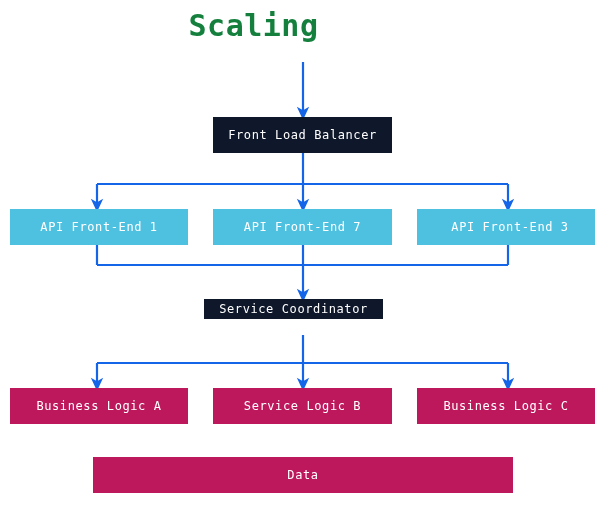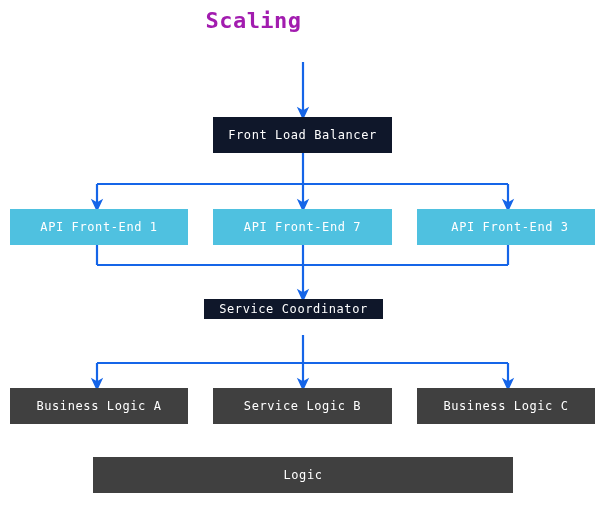--- a/index.html
+++ b/index.html
@@ -40,32 +40,32 @@
     color: #ffffff;
     font-family: "DejaVu Sans Mono", "Liberation Mono", monospace;
     font-size: 12px;
     letter-spacing: 0.6px;
     white-space: nowrap;
     user-select: none;
   }
 
   .node.gray   { background: #0f172a; }
   .node.blue   { background: #4fc1e0; }
-  .node.orange { background: #404040; }
+  .node.orange { background: #be185d; }
 
   #diagram-title {
     position: absolute;
     left: 0;
     top: 8px;
     width: 507px;
     text-align: center;
     font-family: "DejaVu Sans Mono", "Liberation Mono", monospace;
-    font-size: 22px;
+    font-size: 30px;
     font-weight: bold;
-    color: #a21caf;
+    color: #15803d;
     letter-spacing: 0.5px;
     user-select: none;
   }
 </style>
 </head>
 <body>
 
 <div id="diagram-root">
 
   <div id="diagram-title">Scaling</div>
@@ -125,16 +125,16 @@
     <span>Business Logic A</span>
   </div>
   <div class="node orange" style="left:213px; top:388px; width:179px; height:36px;">
     <span>Service Logic B</span>
   </div>
   <div class="node orange" style="left:417px; top:388px; width:178px; height:36px;">
     <span>Business Logic C</span>
   </div>
 
   <div class="node orange" style="left:93px; top:457px; width:420px; height:36px;">
-    <span>Logic</span>
+    <span>Data</span>
   </div>
 
 </div>
 
 </body></html>

